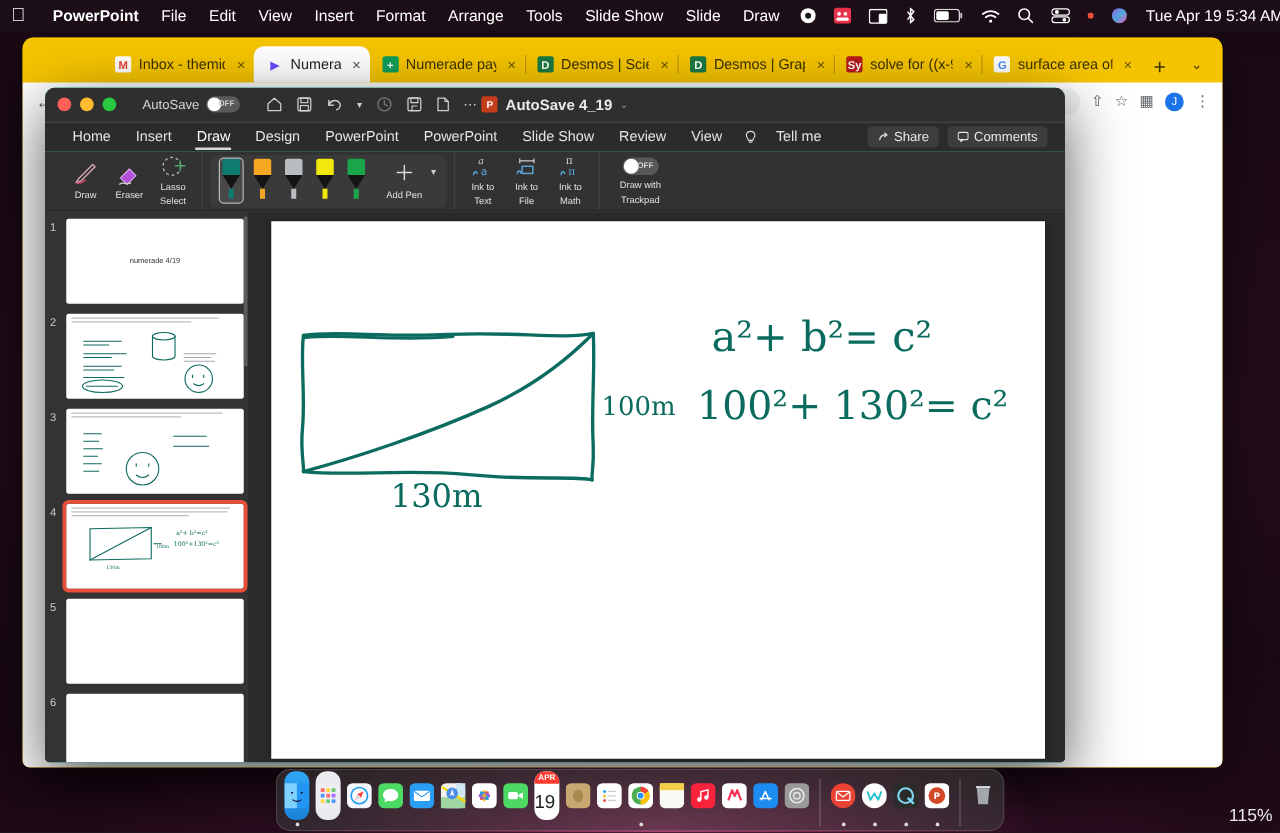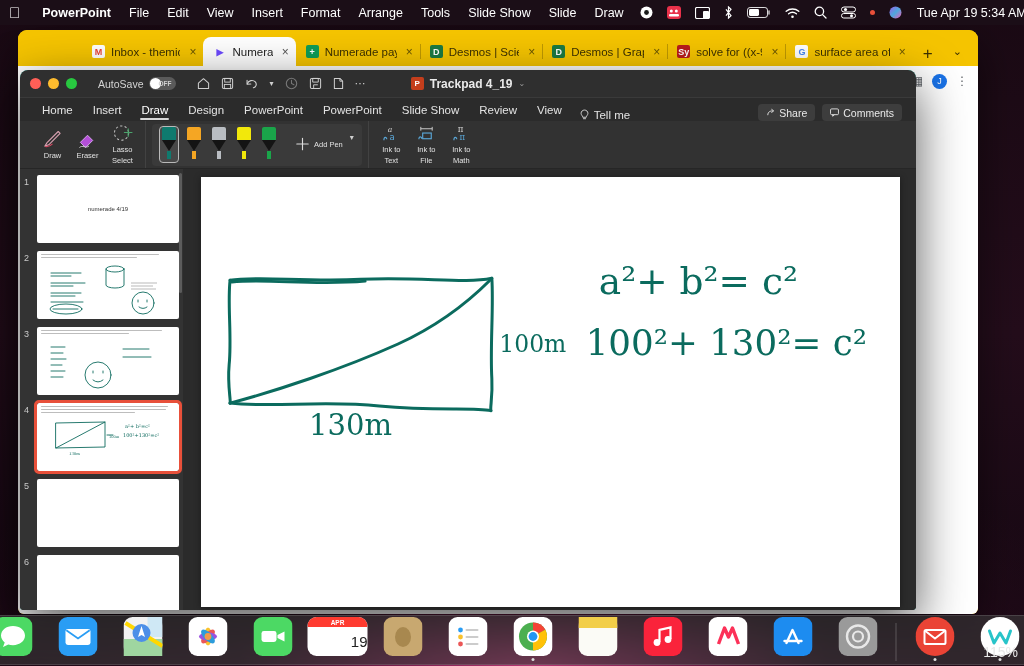--- a/index.html
+++ b/index.html
@@ -86,21 +86,21 @@
     color: #202124; font-size: 11.5px;
   }
   #omnibox .lock { font-size: 9px; color: #5f6368; }
   .omni-right { display: flex; align-items: center; gap: 9px; color: #5f6368; font-size: 12px; }
   .omni-avatar { width: 15px; height: 15px; border-radius: 50%; background: #1a73e8;
     color:#fff; font-size:9px; display:flex; align-items:center; justify-content:center; }
   #page-area { background: #fff; height: calc(100% - 66px); }
 
   
   #ppt-win {
-    position: absolute; left: 20px; top: 70px; width: 896px; height: 540px;
+    position: absolute; left: 36px; top: 70px; width: 816px; height: 540px;
     background: #5eead4;
     border-radius: 8px 8px 4px 4px;
     box-shadow: 0 16px 50px rgba(0,0,0,0.65);
     overflow: hidden;
     z-index: 20;
     display: flex; flex-direction: column;
   }
   #ppt-titlebar {
     height: 28px; background: #2f2f2f; display: flex; align-items: center;
     padding: 0 10px; gap: 9px; position: relative;
@@ -122,31 +122,31 @@
     color: #eaeaea; font-size: 12px; font-weight: bold;
     pointer-events: none;
     display: flex; align-items: center; justify-content: center; gap: 6px;
   }
   #doc-title .ppicon { width: 13px; height: 13px; border-radius: 2px; background: #c43e1c;
     color: #fff; font-size: 8px; font-weight: bold; display: flex; align-items: center;
     justify-content: center; }
   #doc-title .caret { font-size: 8px; color: #9a9a9a; font-weight: normal; }
 
   #ribbon-tabs {
-    height: 23px; background: #2b2b2b; display: flex; align-items: flex-end;
+    height: 23px; background: #2b2b2b; display: flex; align-items: center;
     padding: 0 12px; gap: 0; font-size: 11.5px; color: #e3e3e3;
     position: relative;
   }
   .rtab { padding: 0 10px; height: 23px; display: flex; align-items: center; position: relative; }
   .rtab.active { color: #fff; }
   .rtab.active::after {
     content: ""; position: absolute; left: 9px; right: 9px; bottom: 1px;
     height: 2px; background: #d8d8d8; border-radius: 1px;
   }
-  .tellme { display: flex; align-items: center; gap: 5px; padding-left: 8px; color: #e3e3e3; }
+  .tellme { display: flex; align-items: center; gap: 16px; padding-left: 8px; color: #e3e3e3; }
   #ribbon-right { margin-left: auto; display: flex; gap: 7px; padding-right: 2px; }
   .rbtn {
     display: flex; align-items: center; gap: 4px;
     background: #3d3d3d; border-radius: 4px; padding: 2px 8px;
     font-size: 10.5px; color: #e8e8e8; height: 17px;
   }
 
   #ribbon {
     height: 48px; background: #323232; display: flex; align-items: center;
     padding: 0 10px; gap: 0; border-bottom: 1px solid #262626;
@@ -163,21 +163,21 @@
     display: flex; align-items: center; gap: 7px;
     background: #3a3a3a; border-radius: 4px; padding: 3px 8px; height: 42px;
   }
   .pen { width: 18px; height: 35px; position: relative; display: flex;
     flex-direction: column; align-items: center; }
   .pen.sel { outline: 1.5px solid #b9b9b9; border-radius: 3px; background: #484848; }
   .pen-body { width: 14px; height: 13px; border-radius: 2px 2px 0 0; }
   .pen-cone { width: 0; height: 0; border-left: 7px solid transparent;
     border-right: 7px solid transparent; border-top: 11px solid #141414; }
   .pen-tip { width: 4px; height: 8px; }
-  .addpen { display: flex; flex-direction: row; align-items: center; color: #e0e0e0;
+  .addpen { display: flex; flex-direction: column; align-items: center; color: #e0e0e0;
     font-size: 7.5px; gap: 2px; margin-left: 8px; }
   .trackpad-grp { display: flex; flex-direction: column; align-items: center;
     color: #e0e0e0; font-size: 7.5px; line-height: 1.2; gap: 3px; padding: 0 10px; }
   .tp-toggle { width: 29px; height: 14px; border-radius: 7px; background: #585858;
     position: relative; display: flex; align-items: center; }
   .tp-knob { width: 12px; height: 12px; border-radius: 50%; background: #fff; margin-left: 1px; }
   .tp-off { position: absolute; right: 4px; font-size: 6.5px; color: #d4d4d4; font-weight: bold; }
 
   #ppt-body { flex: 1; display: flex; background: #2b2b2b; overflow: hidden; }
 
@@ -219,22 +219,22 @@
   #dock {
     position: absolute; left: 50%; transform: translateX(-50%);
     bottom: 1px; height: 50px;
     background: rgba(60,60,60,0.58);
     backdrop-filter: blur(12px);
     border-radius: 12px; border: 1px solid rgba(255,255,255,0.13);
     display: flex; align-items: flex-end; gap: 5px; padding: 4px 6px 3px;
     z-index: 70;
   }
   .dicon {
-    width: 60px; height: 39px; border-radius: 9px; position: relative;
-    display: flex; align-items: flex-end; justify-content: center;
+    width: 20px; height: 39px; border-radius: 9px; position: relative;
+    display: flex; align-items: flex-start; justify-content: center;
     font-size: 19px; color: #fff; overflow: hidden; flex: 0 0 39px;
   }
   .dwrap { display: flex; flex-direction: column; align-items: center; gap: 2px; }
   .ddot { width: 3px; height: 3px; border-radius: 50%; background: #ddd; }
   .ddot.off { background: transparent; }
   .dsep { width: 1px; height: 38px; background: rgba(255,255,255,0.22); margin: 0 3px; }
   #zoomlabel {
     position: absolute; right: 6px; bottom: 6px; color: #e8e8e8; font-size: 14px;
     z-index: 80;
   }
@@ -444,21 +444,21 @@
       <span>
         <svg width="11" height="13" viewBox="0 0 12 14">
             <path d="M1.5 1.5 H7.5 L10.5 4.5 V12.5 H1.5 Z" fill="none" stroke="#cfcfcf" stroke-width="1.1" stroke-linejoin="round"></path>
             <path d="M7.5 1.5 V4.5 H10.5" fill="none" stroke="#cfcfcf" stroke-width="1"></path>
           </svg>
       </span>
       <span style="letter-spacing:1px;font-size:11px;">⋯</span>
     </div>
     <div id="doc-title">
       <span class="ppicon">P</span>
-      <span>Trackpad 4_19</span>
+      <span>AutoSave 4_19</span>
       <span class="caret">⌄</span>
     </div>
   </div>
 
   <div id="ribbon-tabs">
     <span class="rtab">Home</span>
     <span class="rtab">Insert</span>
     <span class="rtab active">Draw</span>
     <span class="rtab">Design</span>
     <span class="rtab">PowerPoint</span>
@@ -591,20 +591,30 @@
               <text x="7" y="8" font-size="9" fill="#cfcfcf" font-family="DejaVu Serif, serif">π</text>
               <text x="9" y="17" font-size="9" fill="#5aa7d8" font-family="DejaVu Serif, serif">π</text>
               <path d="M3 17 C3 13 6 13.5 6 16" fill="none" stroke="#5aa7d8" stroke-width="1.2"></path>
             </svg>
         </span>
         <span>Ink to</span>
         <span>Math</span>
       </div>
     </div>
 
+    <div class="rgroup">
+      <div class="trackpad-grp">
+        <span class="tp-toggle">
+          <span class="tp-knob"></span>
+          <span class="tp-off">OFF</span>
+        </span>
+        <span>Draw with</span>
+        <span>Trackpad</span>
+      </div>
+    </div>
   </div>
 
   <div id="ppt-body">
 
     <div id="thumbs">
       <div class="thumb-row">
         <span class="tnum">1</span>
         <div class="tslide">
           <span class="t1-title">numerade 4/19</span>
         </div>

